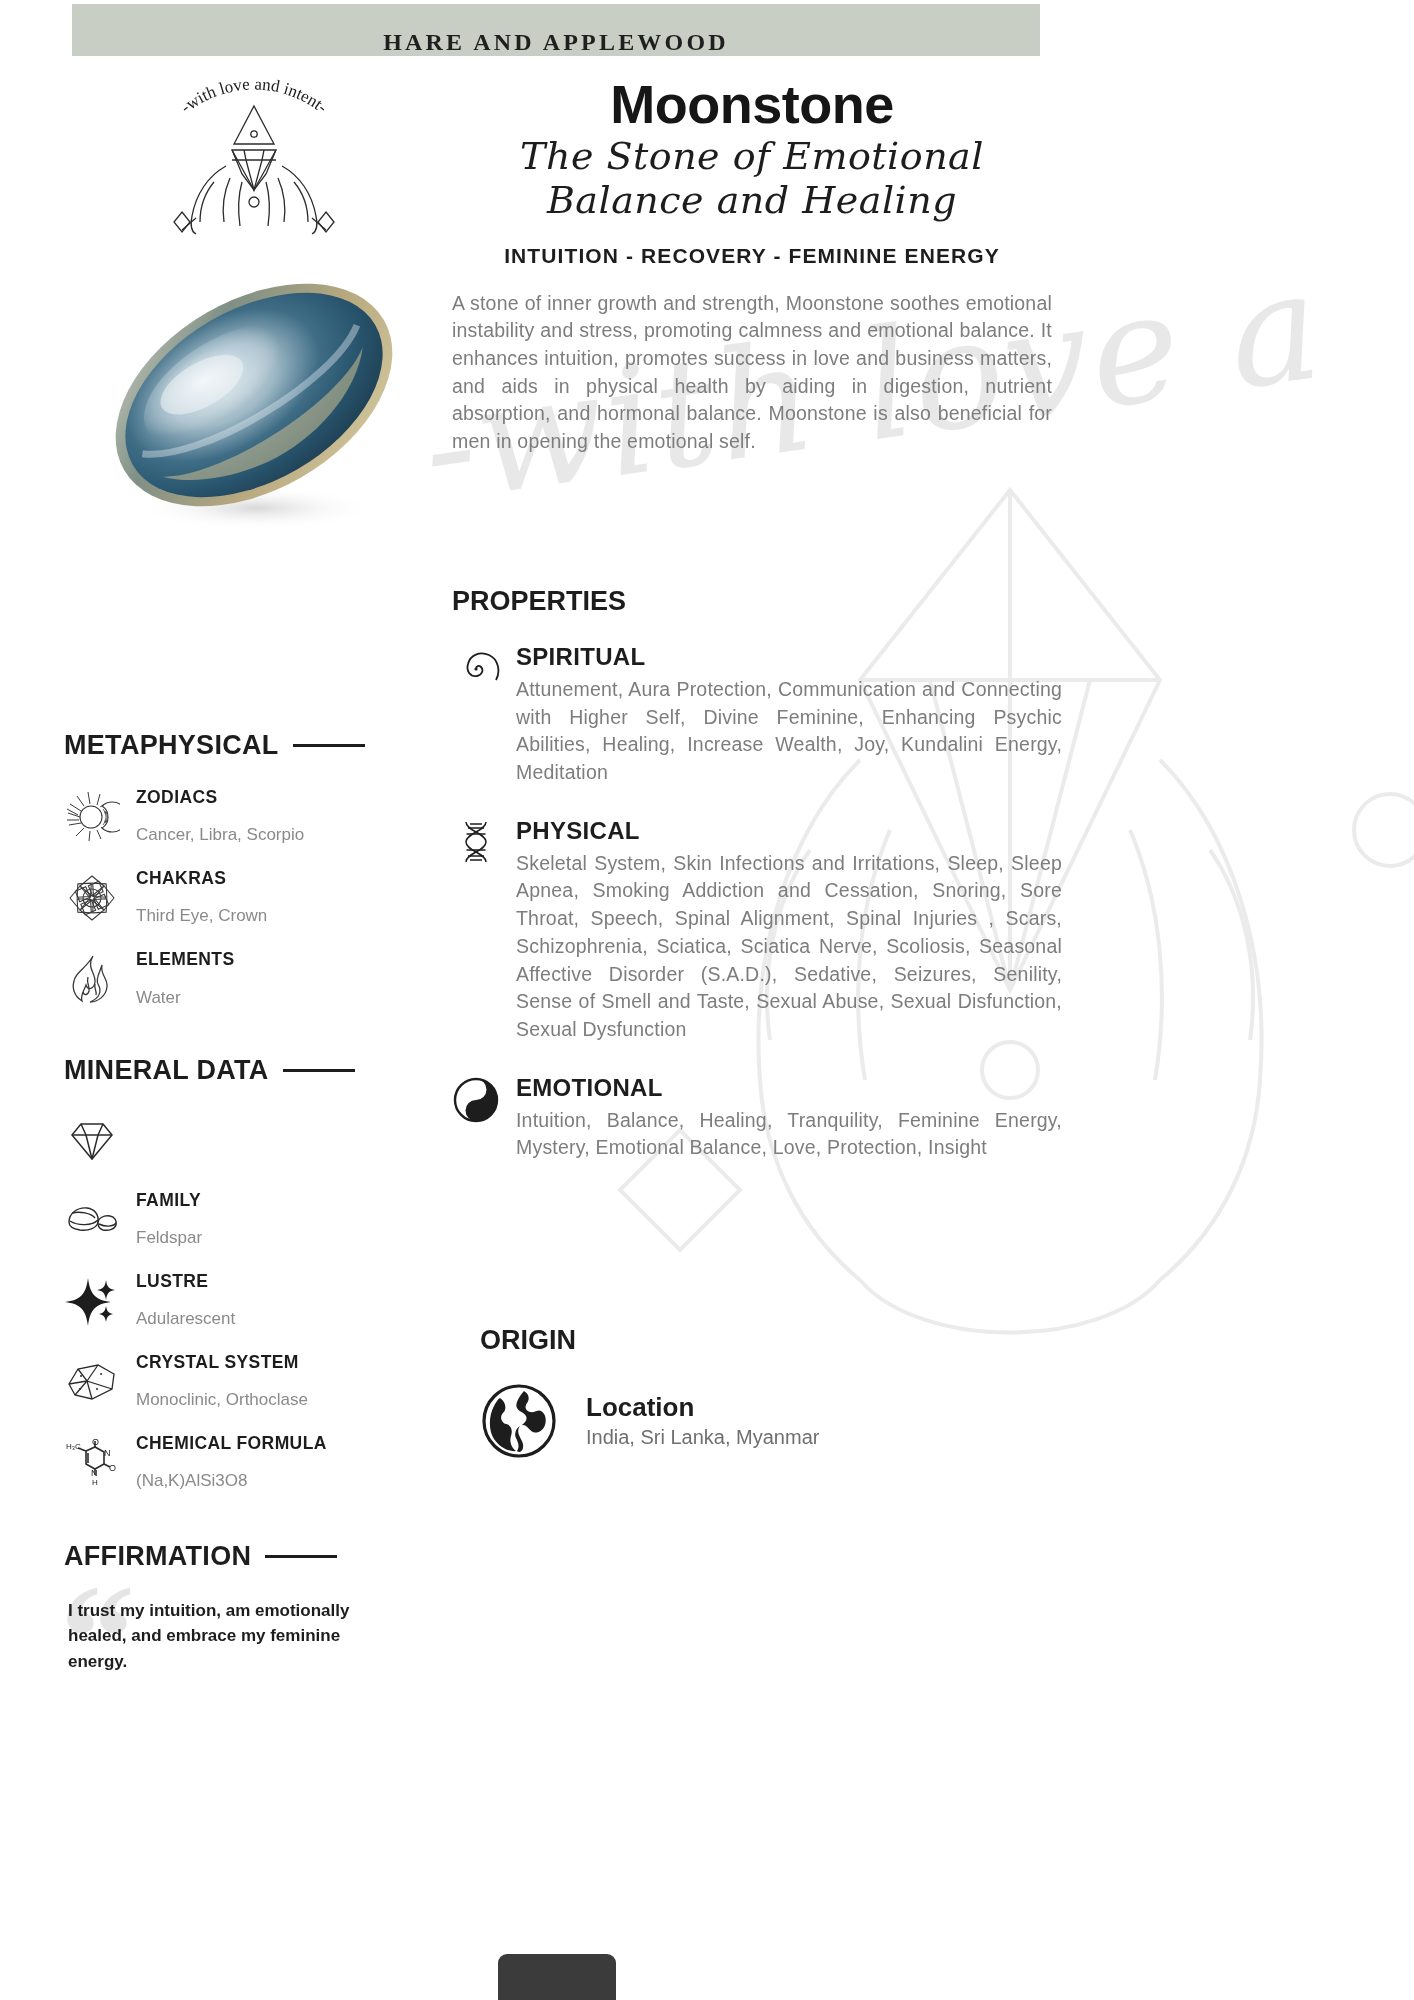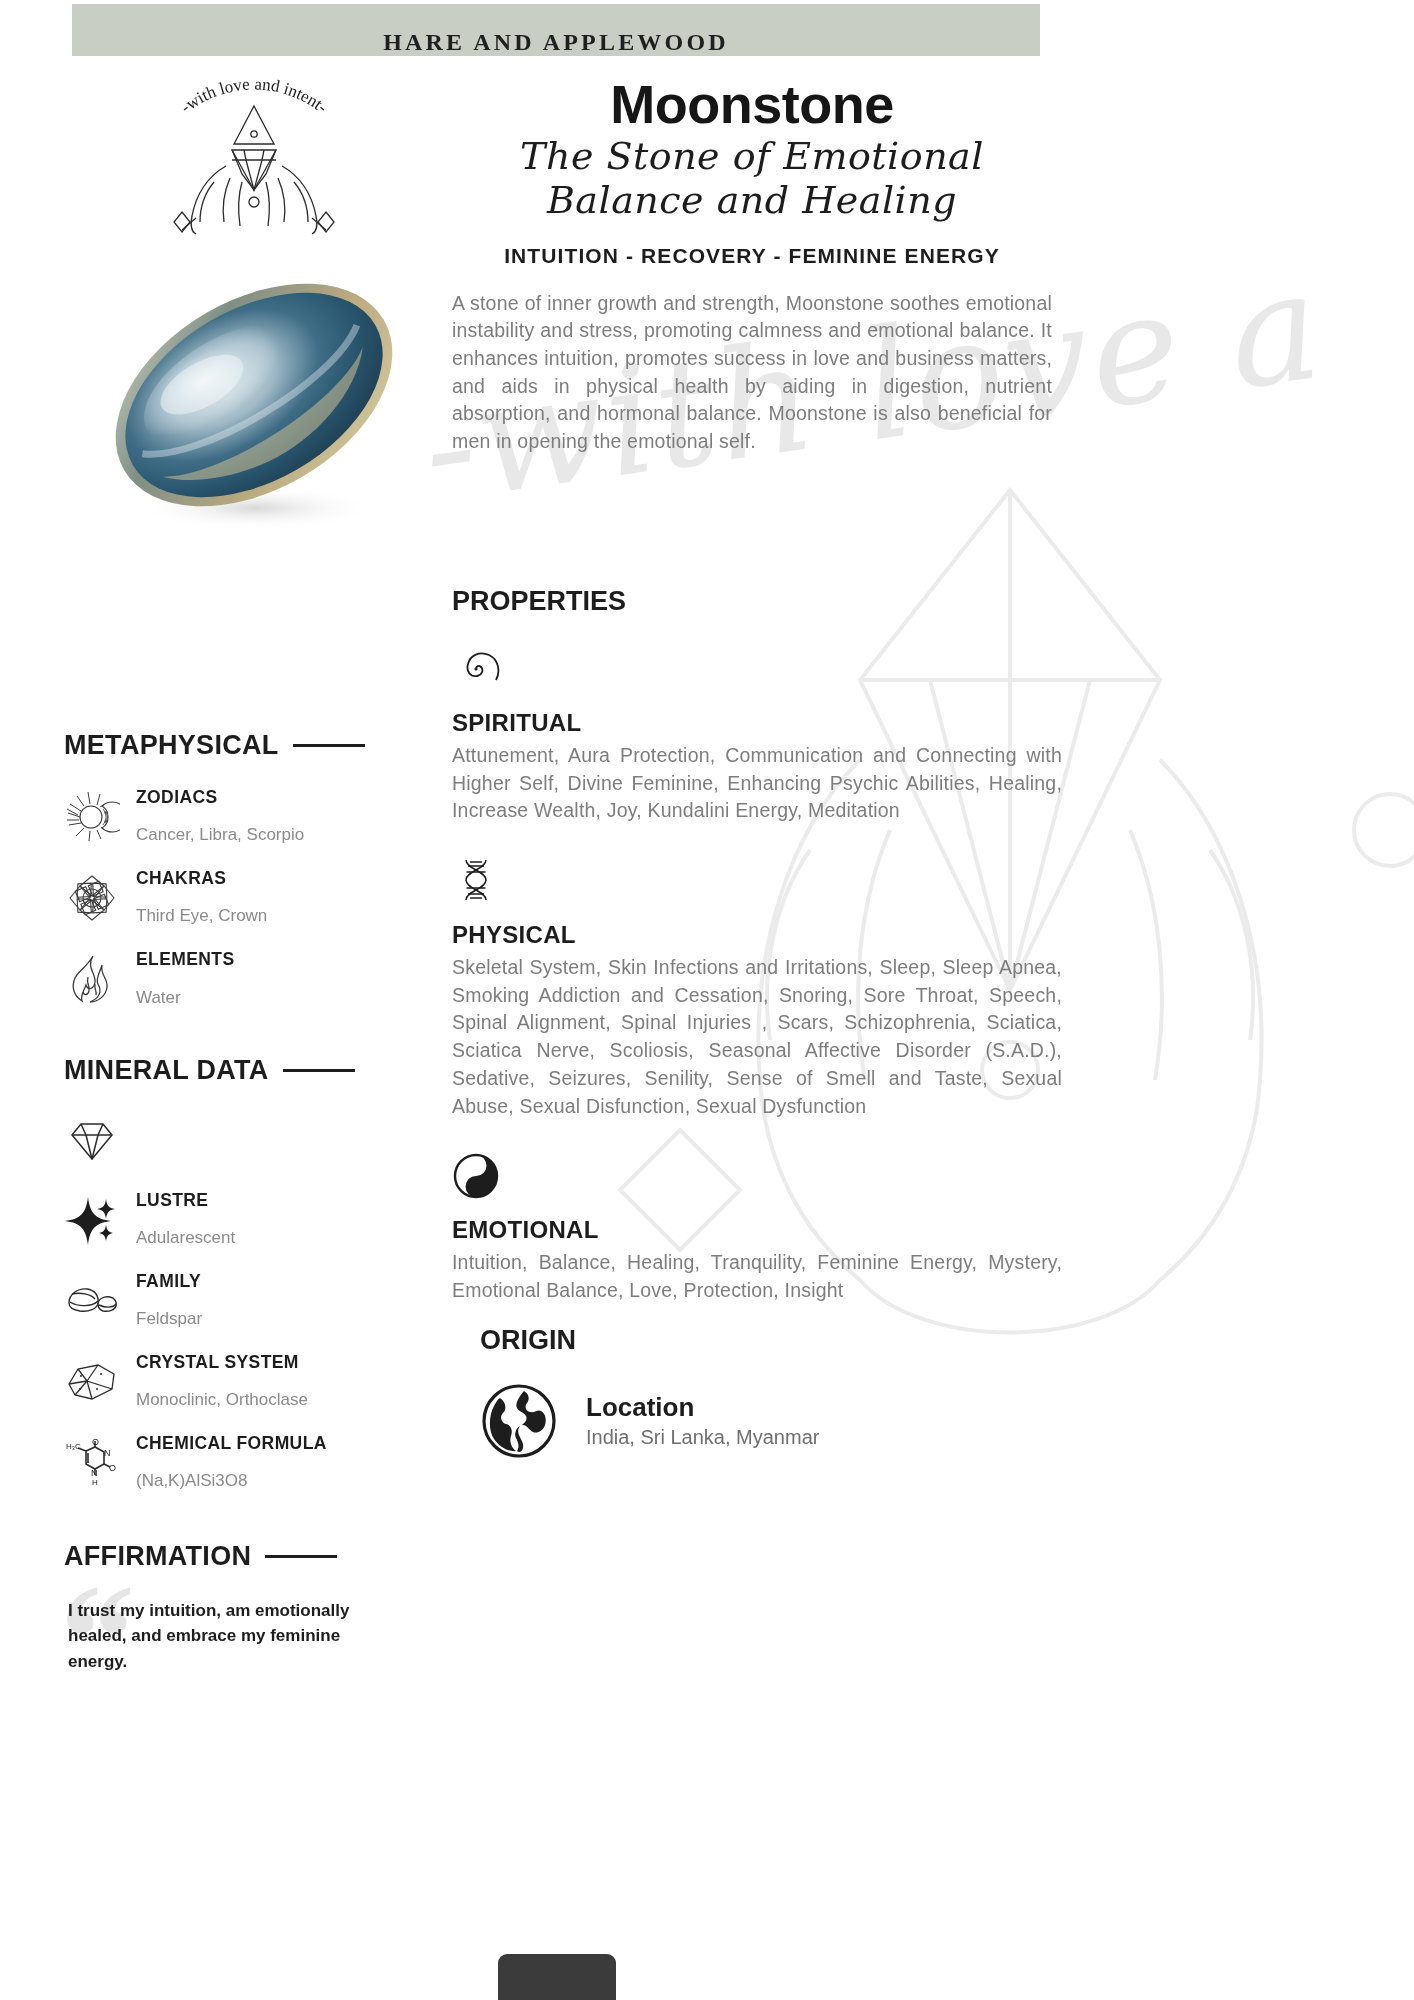--- a/index.html
+++ b/index.html
@@ -193,21 +193,20 @@
   .props-head, .origin-head {
     font-size:27px;
     font-weight:700;
     color:#1d1d1d;
     margin-bottom:26px;
   }
   .prop {
     display:flex;
     gap:16px;
     margin-bottom:30px;
-    flex-direction:column;
   }
   .prop .pico {
     width:48px; height:48px;
     flex:none;
     margin-top:2px;
     display:flex; align-items:center; justify-content:center;
   }
   .prop .pbody { flex:1; }
   .prop .ph {
     font-size:24px;
@@ -447,45 +446,45 @@
           <svg viewBox="0 0 56 56" fill="none" stroke="#2b2b2b" stroke-width="1.5">
             <path d="M8 23 L17 12 L39 12 L48 23 L28 47 Z"></path>
             <path d="M8 23 L48 23"></path>
             <path d="M17 12 L22 23 L28 47 L34 23 L39 12"></path>
           </svg>
         </div>
       </div>
 
       <div class="attr">
         <div class="ico">
-          <svg viewBox="0 0 56 56" fill="#1d1d1d">
-            <path d="M20 6 C22 22 27 28 43 30 C27 32 22 38 20 54 C18 38 13 32 -3 30 C13 28 18 22 20 6 Z" transform="translate(4,0)"></path>
-            <path d="M44 10 C45 17 47 19 53 20 C47 21 45 23 44 30 C43 23 41 21 35 20 C41 19 43 17 44 10 Z" transform="translate(-2,-2)"></path>
-            <path d="M44 36 C45 41 46 43 51 44 C46 45 45 47 44 52 C43 47 42 45 37 44 C42 43 43 41 44 36 Z" transform="translate(-2,-2)"></path>
-          </svg>
-        </div>
-        <div class="txt">
-          <div class="k">LUSTRE</div>
-          <div class="v">Adularescent</div>
-        </div>
-      </div>
-
-      <div class="attr">
-        <div class="ico">
           <svg viewBox="0 0 56 56" fill="none" stroke="#2b2b2b" stroke-width="1.4">
             <path d="M5 31 C5 22 14 16 23 17 C31 18 35 24 34 31 C33 37 25 40 16 39 C9 38 5 35 5 31 Z"></path>
             <path d="M6 30 C14 35 28 35 34 29"></path>
             <path d="M8 22 C16 20 27 22 31 27"></path>
             <path d="M34 32 C34 27 40 24 46 25 C51 26 53 30 52 34 C51 38 45 40 39 39 C36 38 34 35 34 32 Z"></path>
             <path d="M35 33 C41 36 49 36 52 32"></path>
           </svg>
         </div>
         <div class="txt">
           <div class="k">FAMILY</div>
           <div class="v">Feldspar</div>
+        </div>
+      </div>
+
+      <div class="attr">
+        <div class="ico">
+          <svg viewBox="0 0 56 56" fill="#1d1d1d">
+            <path d="M20 6 C22 22 27 28 43 30 C27 32 22 38 20 54 C18 38 13 32 -3 30 C13 28 18 22 20 6 Z" transform="translate(4,0)"></path>
+            <path d="M44 10 C45 17 47 19 53 20 C47 21 45 23 44 30 C43 23 41 21 35 20 C41 19 43 17 44 10 Z" transform="translate(-2,-2)"></path>
+            <path d="M44 36 C45 41 46 43 51 44 C46 45 45 47 44 52 C43 47 42 45 37 44 C42 43 43 41 44 36 Z" transform="translate(-2,-2)"></path>
+          </svg>
+        </div>
+        <div class="txt">
+          <div class="k">LUSTRE</div>
+          <div class="v">Adularescent</div>
         </div>
       </div>
 
       <div class="attr">
         <div class="ico">
           <svg viewBox="0 0 56 56" fill="none" stroke="#2b2b2b" stroke-width="1.3">
             <path d="M5 30 L14 15 L34 11 L50 20 L48 35 L28 45 L11 41 Z"></path>
             <path d="M14 15 L23 27 L48 35"></path>
             <path d="M23 27 L28 45"></path>
             <path d="M23 27 L34 11"></path>

